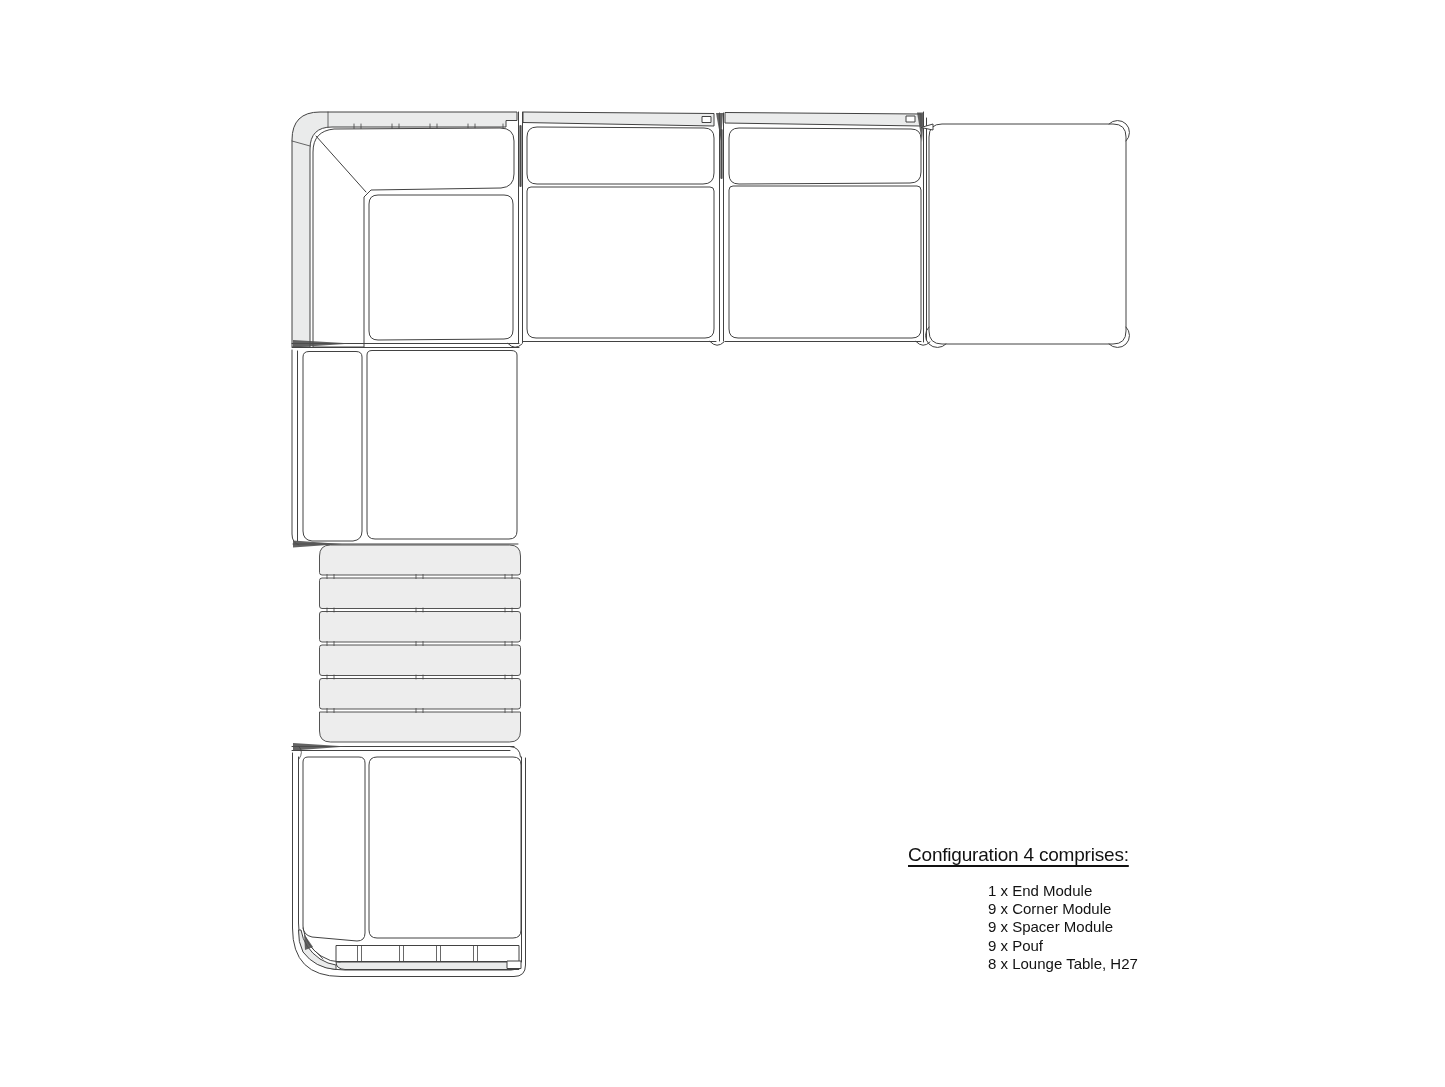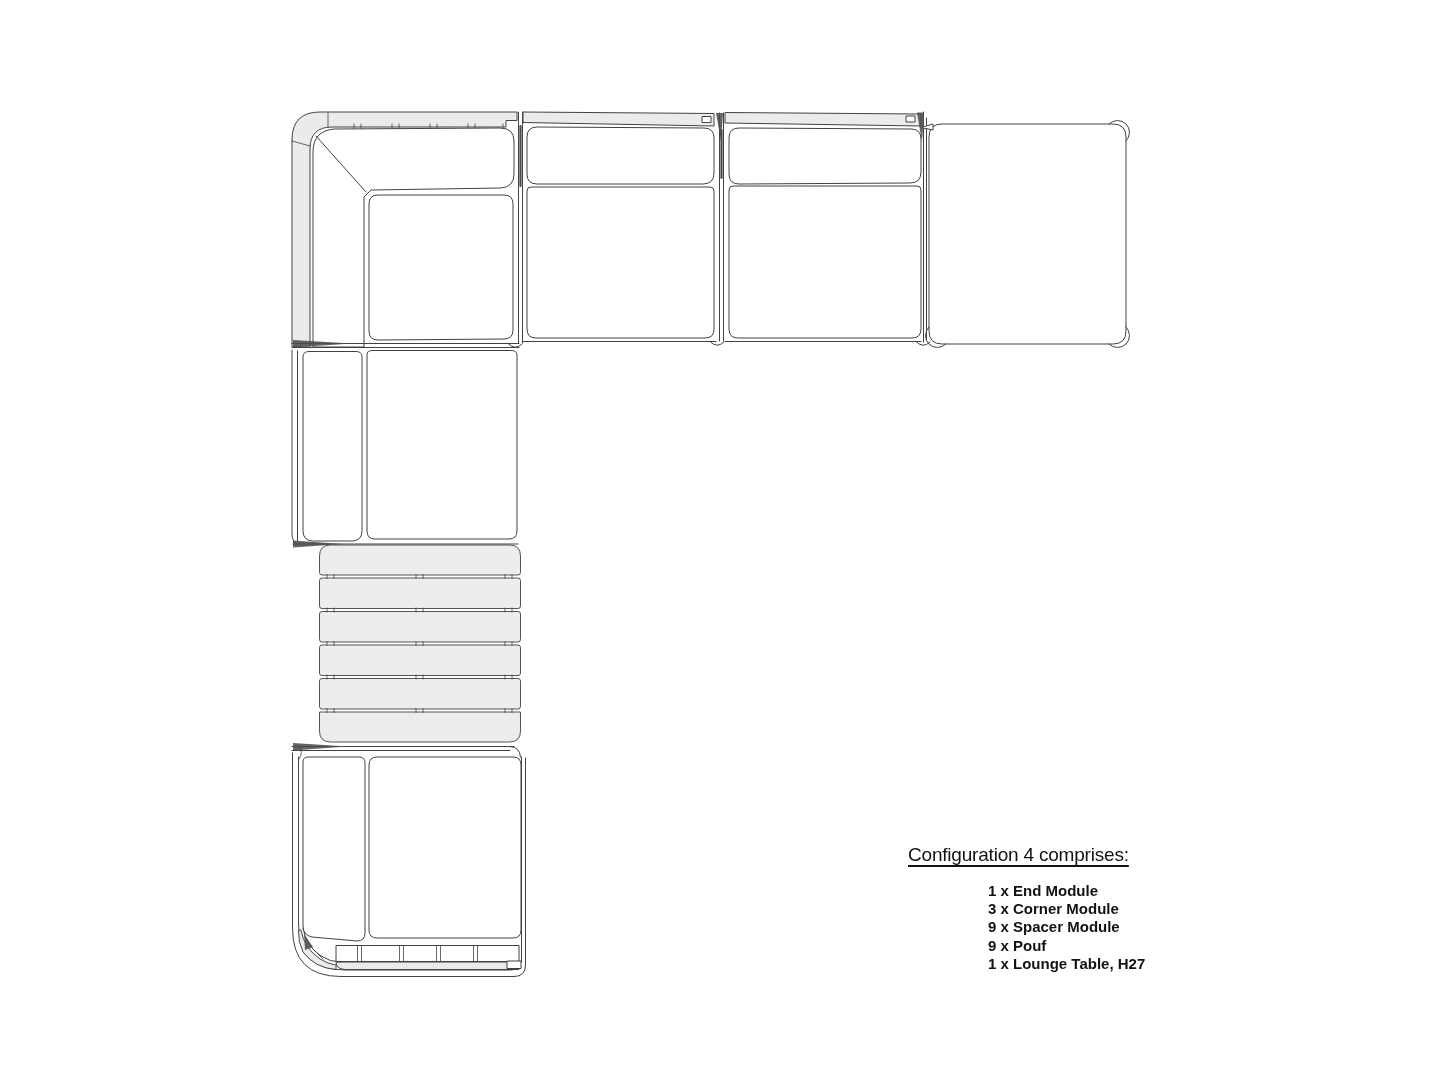--- a/index.html
+++ b/index.html
@@ -42,21 +42,21 @@
     text-decoration-thickness: 1.5px;
     text-underline-offset: 4px;
     white-space: nowrap;
   }
   .legend-items {
     margin-top: 16px;
     margin-left: 80px;
     font-size: 15px;
     line-height: 18.2px;
   }
-  .legend-item { white-space: nowrap; font-weight: bold; }
+  .legend-item { white-space: nowrap; }
 </style>
 </head>
 <body>
 
 <div class="page">
 
   <svg class="diagram-svg" width="1445" height="1087" viewBox="0 0 1445 1087" xmlns="http://www.w3.org/2000/svg">
 
     <g aria-label="Corner Module">
 
@@ -170,20 +170,20 @@
       <path class="w" d="M 303 762 Q 303 757 308 757 L 359 757 Q 365 757 365 763 L 365 933 Q 365 941 357 941 L 312 937 Q 303 935 303 926 Z"></path>
 
       <path class="w" d="M 369 765 Q 369 757 377 757 L 513 757 Q 521 757 521 765 L 521 930 Q 521 938 513 938 L 377 938 Q 369 938 369 930 Z"></path>
     </g>
   </svg>
 
   <div class="legend">
     <div class="legend-title">Configuration 4 comprises:</div>
     <div class="legend-items">
       <div class="legend-item">1 x End Module</div>
-      <div class="legend-item">3 x Corner Module</div>
+      <div class="legend-item">9 x Corner Module</div>
       <div class="legend-item">9 x Spacer Module</div>
       <div class="legend-item">9 x Pouf</div>
-      <div class="legend-item">1 x Lounge Table, H27</div>
+      <div class="legend-item">8 x Lounge Table, H27</div>
     </div>
   </div>
 
 </div>
 
 </body></html>

